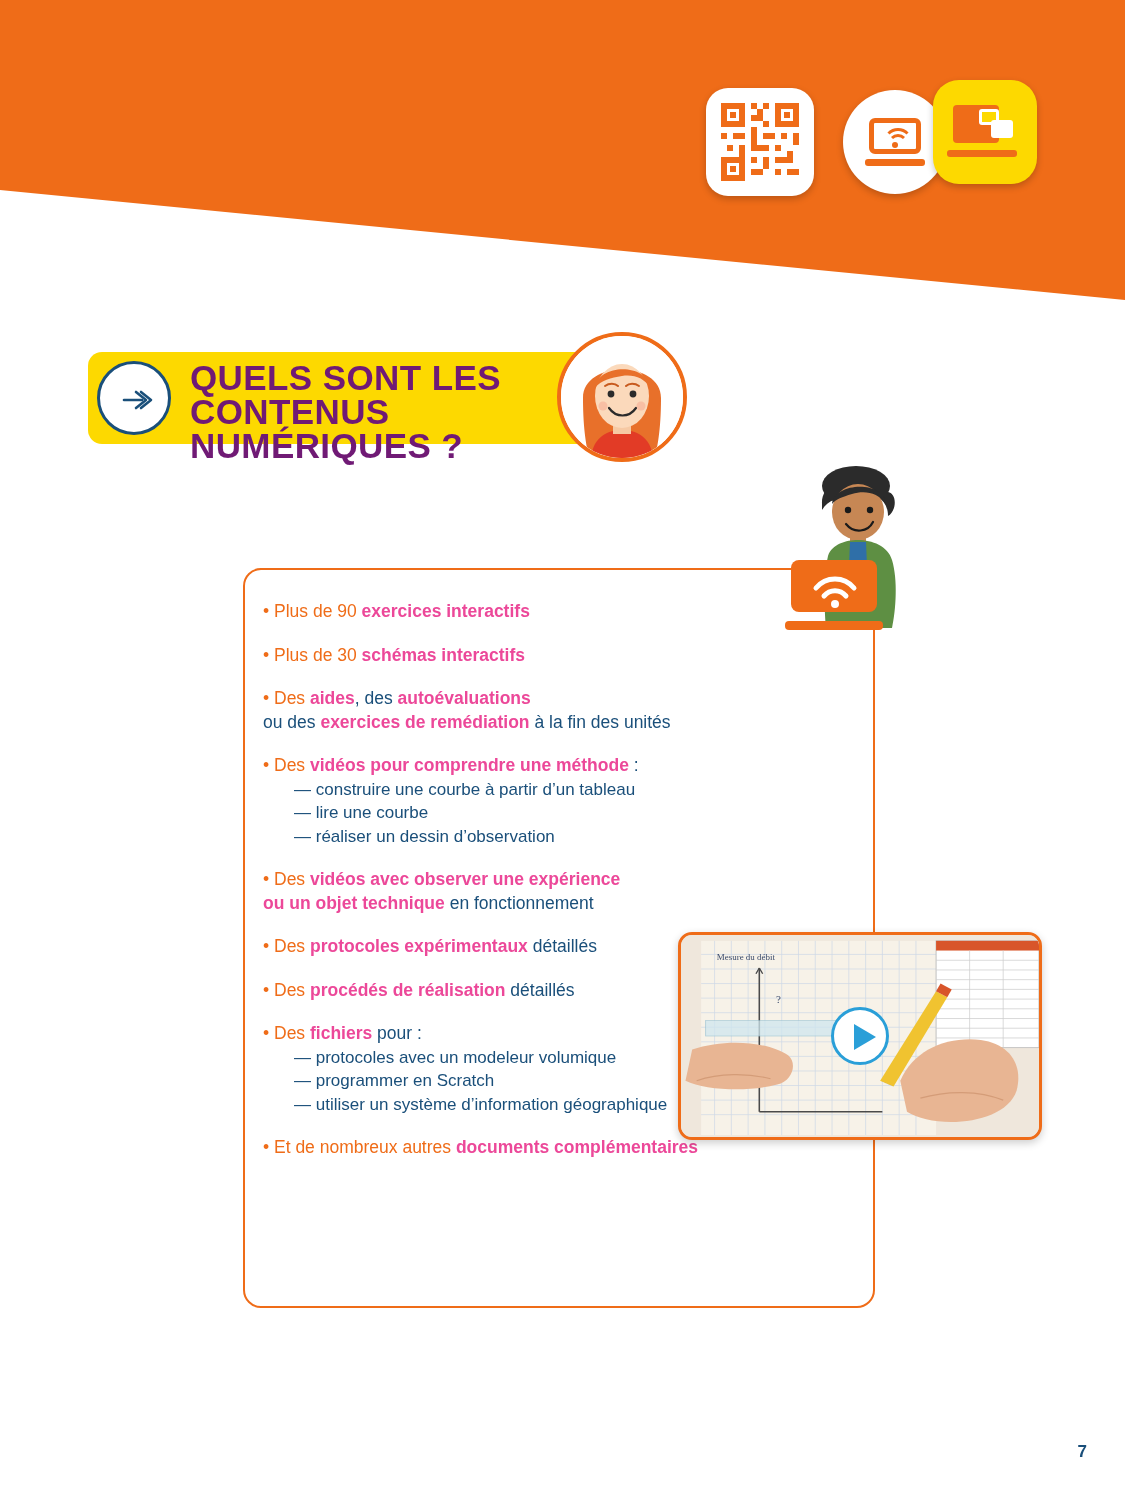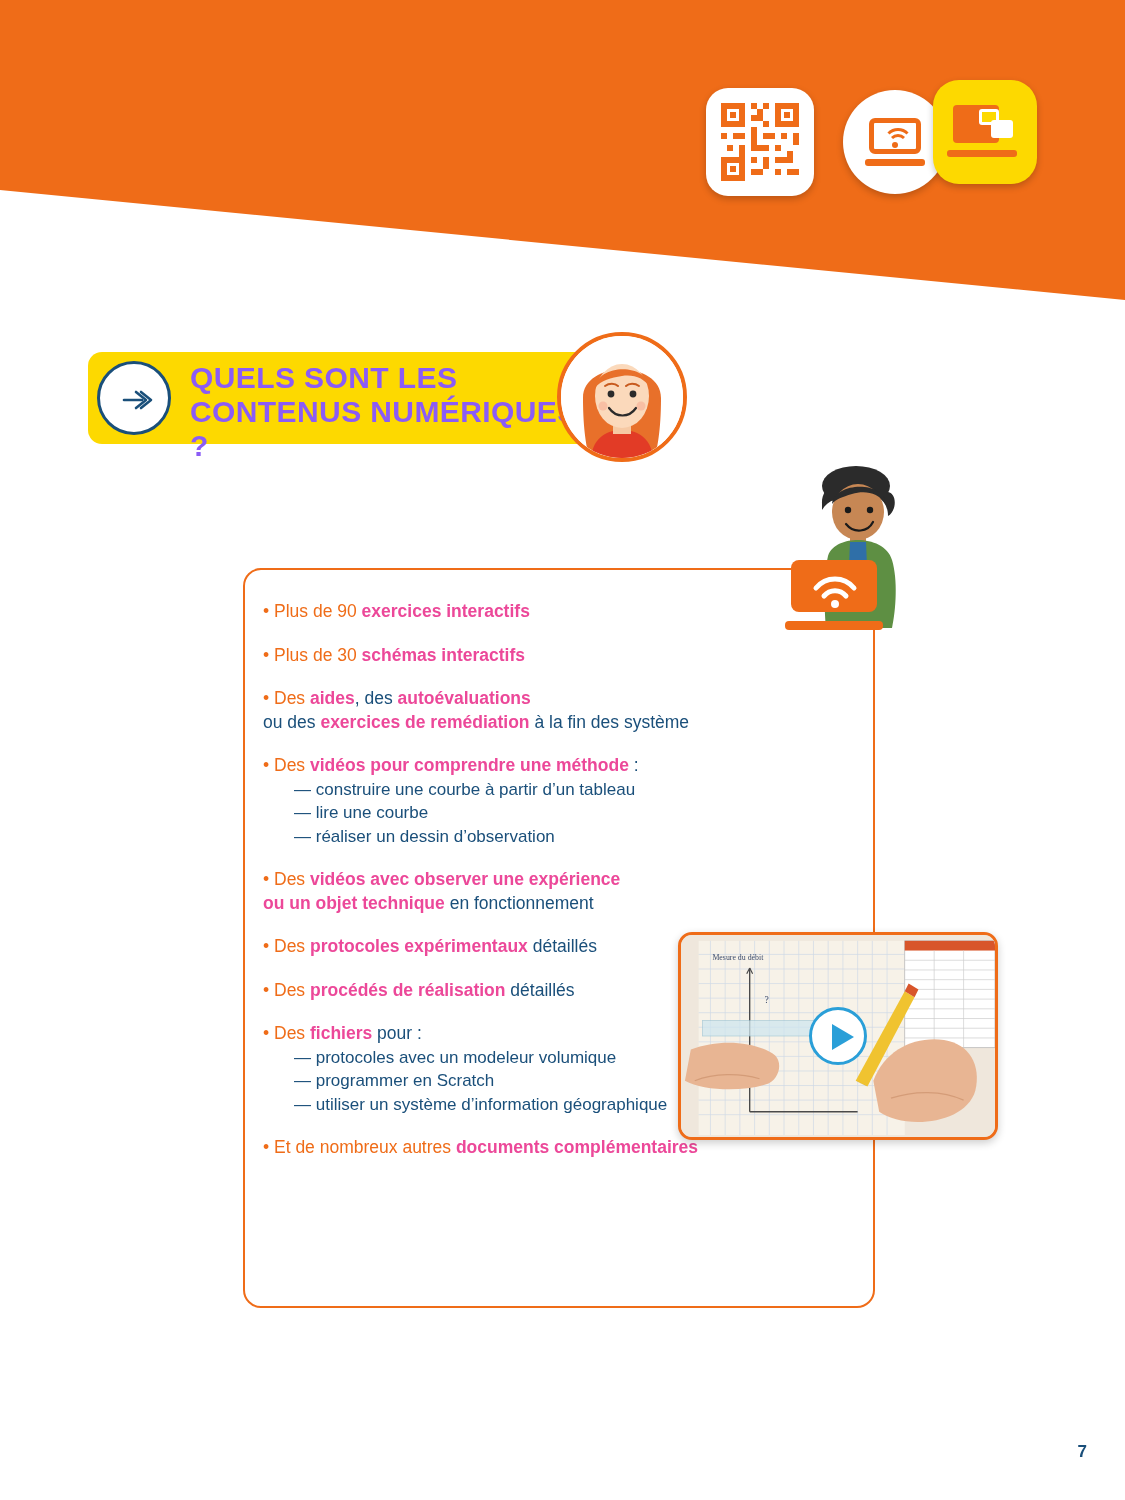--- a/index.html
+++ b/index.html
@@ -141,25 +141,25 @@
   }
   .arrow-icon {
     position: absolute;
     left: 22px; top: 25px;
     width: 32px; height: 22px;
   }
   .title-text {
     position: absolute;
     left: 190px; top: 361px;
     width: 400px;
-    font-size: 30px;
+    font-size: 35px;
     line-height: 34px;
     font-weight: bold;
     letter-spacing: 0.4px;
-    color: #8b5cf6;
+    color: #701a75;
     text-transform: uppercase;
   }
 
   
   .avatar {
     position: absolute;
     left: 557px; top: 332px;
     width: 130px; height: 130px;
     border-radius: 50%;
     background: #ffffff;
@@ -223,21 +223,21 @@
     left: 0; bottom: 0;
     width: 98px; height: 9px;
     background: #ef6c18;
     border-radius: 4px;
   }
 
   
   .video {
     position: absolute;
     left: 678px; top: 932px;
-    width: 320px; height: 208px;
+    width: 364px; height: 208px;
     border-radius: 14px;
     border: 3px solid #ef6c18;
     box-sizing: border-box;
     overflow: hidden;
     background: #e6ddd2;
     box-shadow: 0 3px 8px rgba(0,0,0,0.2);
   }
   .video-inner { position: absolute; left: 0; top: 0; width: 100%; height: 100%; }
   .play-btn {
     position: absolute;
@@ -387,21 +387,21 @@
     <span class="lead">• Plus de 90 </span><span class="hl">exercices interactifs</span>
   </div>
 
   <div class="item">
     <span class="lead">• Plus de 30 </span><span class="hl">schémas interactifs</span>
   </div>
 
   <div class="item">
     <span class="lead">• Des </span><span class="hl">aides</span><span>, des </span><span class="hl">autoévaluations</span>
     <div>
-      <span>ou des </span><span class="hl">exercices de remédiation</span><span> à la fin des système</span>
+      <span>ou des </span><span class="hl">exercices de remédiation</span><span> à la fin des unités</span>
     </div>
   </div>
 
   <div class="item">
     <span class="lead">• Des </span><span class="hl">vidéos pour comprendre une méthode</span><span> :</span>
     <div class="sub">— construire une courbe à partir d’un tableau</div>
     <div class="sub">— lire une courbe</div>
     <div class="sub">— réaliser un dessin d’observation</div>
   </div>
 

